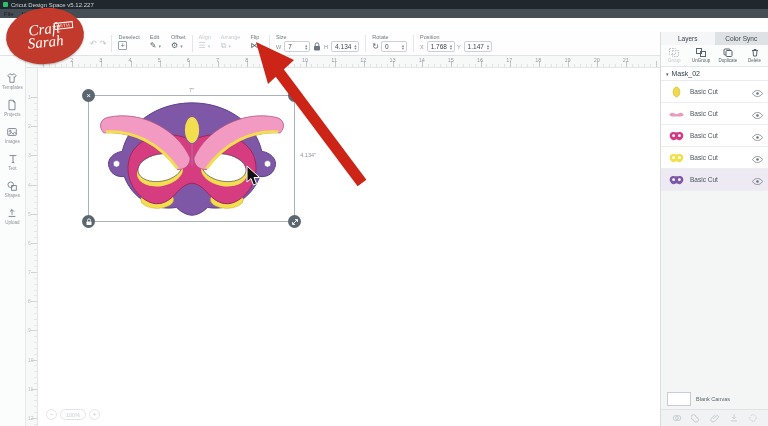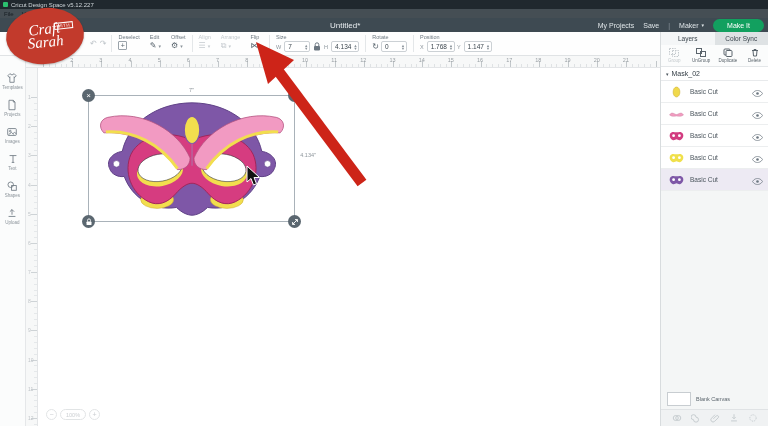--- a/index.html
+++ b/index.html
@@ -123,38 +123,20 @@
     <span class="cricut-dot"></span>
     <span>Cricut Design Space  v5.12.227</span>
   </div>
 
   <div class="menubar">
     <span>File</span>
     <span>View</span>
     <span>Help</span>
   </div>
 
-  <div class="appheader">
-    <div class="hamburger">
-        <i></i>
-        <i></i>
-        <i></i>
-      </div>
-    <span class="doc-title">Untitled*</span>
-    <div class="header-right">
-      <span class="hitem">My Projects</span>
-      <span class="hitem">Save</span>
-      <span class="sep">|</span>
-      <span class="machine">
-        <span class="hitem">Maker</span>
-        <span class="caret">▾</span>
-      </span>
-      <span class="makeit">Make It</span>
-    </div>
-  </div>
 
   <div class="toolbar">
     <div class="tb-inner">
       <div class="undo-redo">
         <span>↶</span>
         <span>↷</span>
       </div>
       <div class="tb-divider"></div>
       <div class="tb-group">
         <span class="tb-label">Deselect</span>

